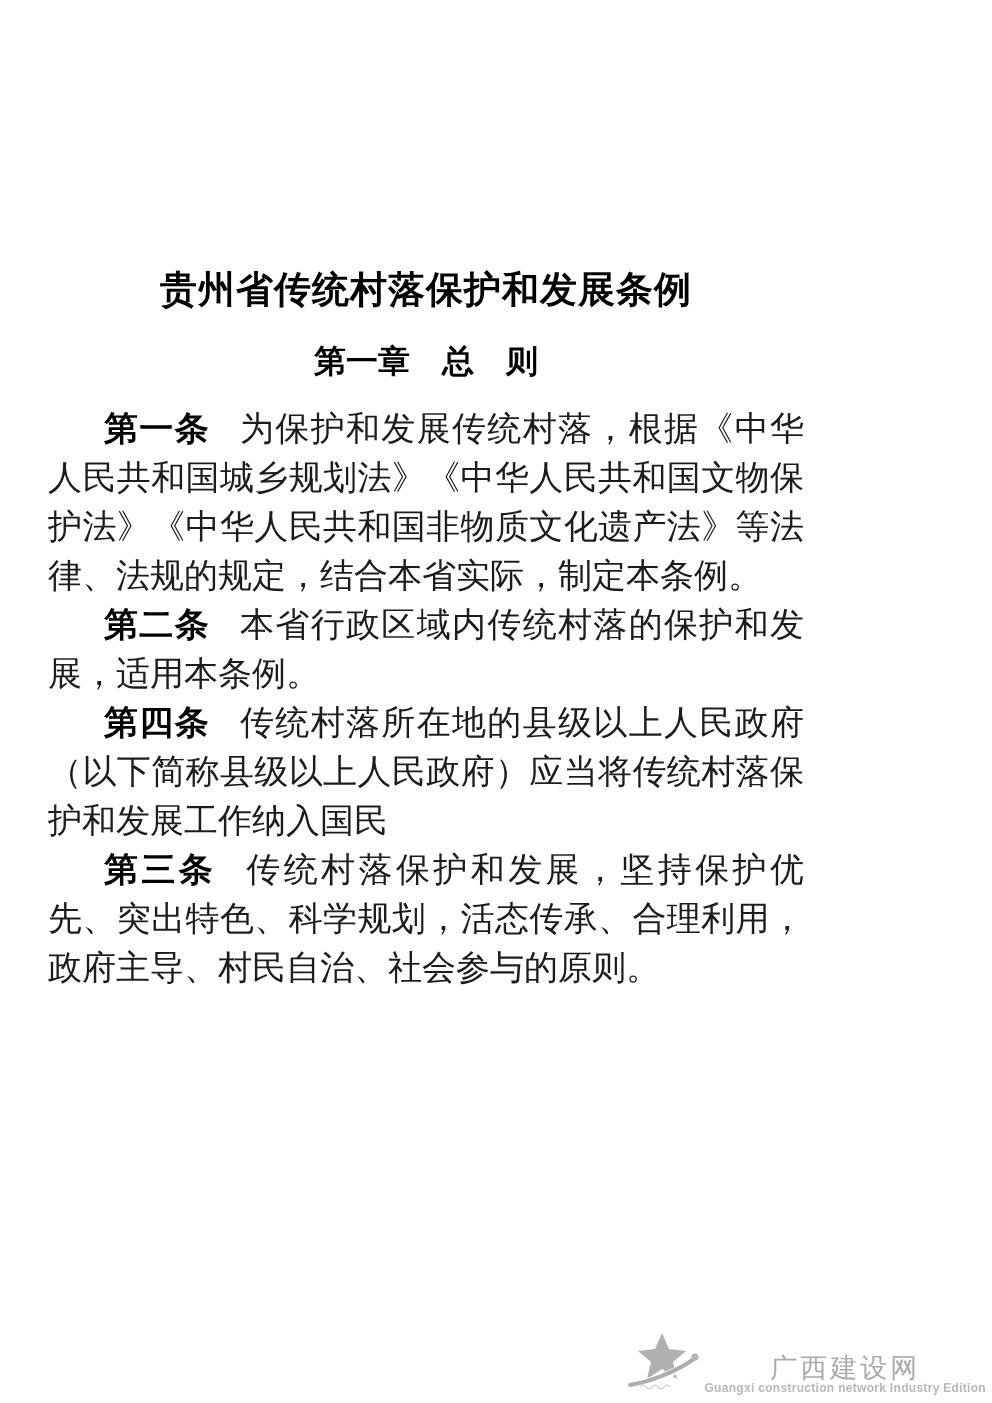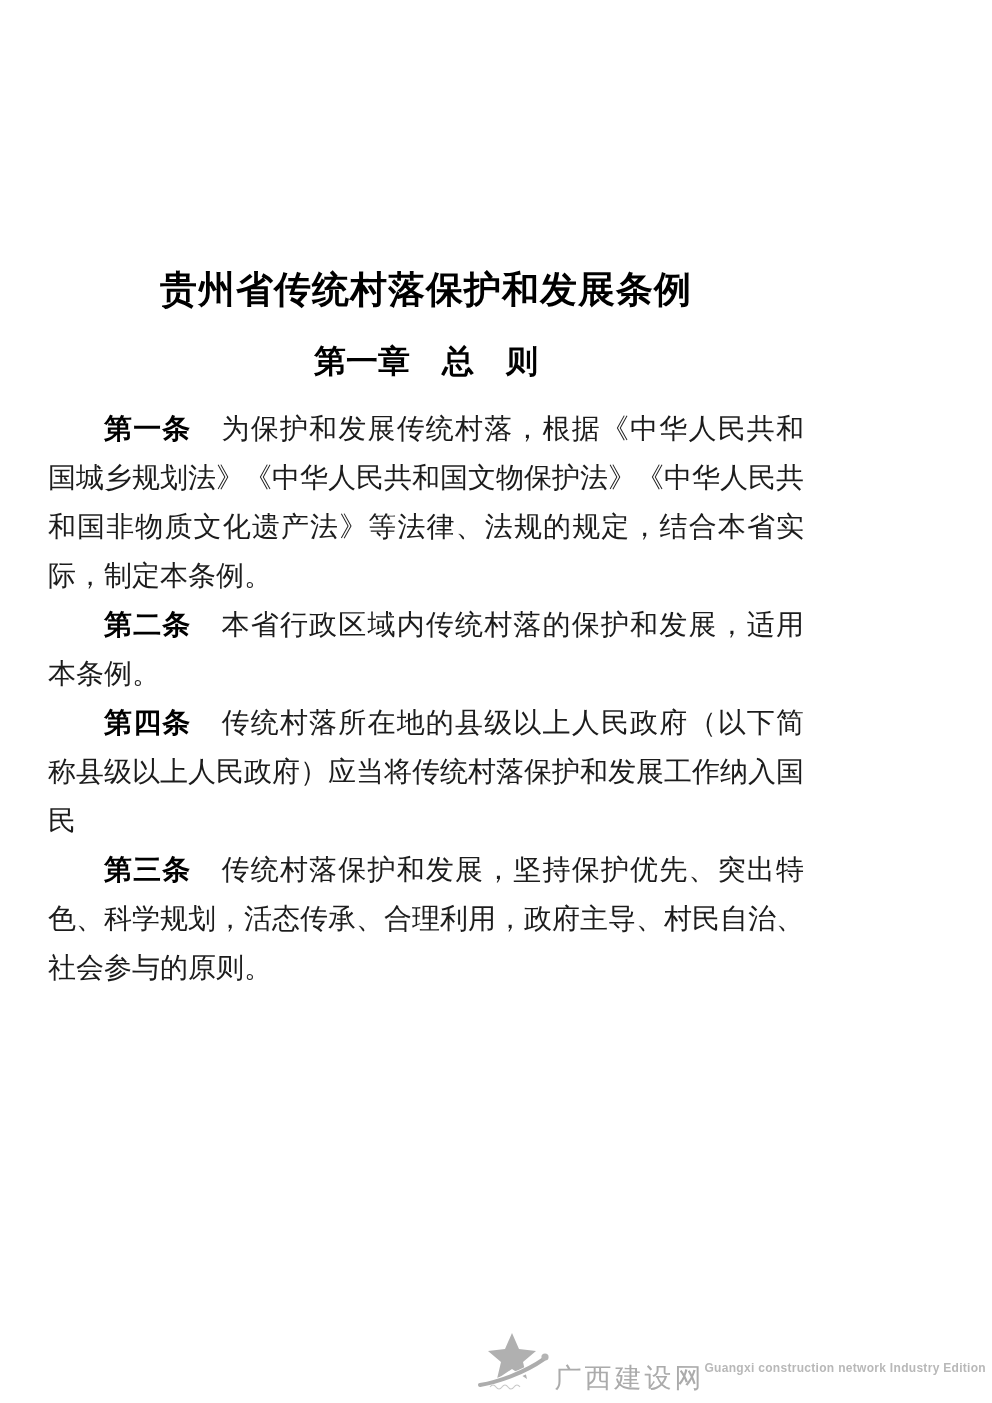--- a/index.html
+++ b/index.html
@@ -40,21 +40,21 @@
     font-family: "Liberation Sans", sans-serif;
     font-weight: 700;
     font-size: 32px;
     line-height: 42px;
     text-align: center;
     color: #000;
     margin: 28px 0 0 0;
   }
   .articles {
     margin-top: 22px;
-    font-size: 28px;
+    font-size: 34px;
     line-height: 49px;
     color: #1c1c1c;
     text-align: justify;
   }
   .articles p {
     margin: 0;
     text-indent: 56px;
   }
   .article-label {
     font-family: "Liberation Sans", sans-serif;
@@ -64,21 +64,21 @@
   }
   .article-label:empty { margin-right: 0; }
   .watermark {
     position: absolute;
     right: 6px;
     bottom: 8px;
     display: flex;
     align-items: flex-end;
   }
   .wm-logo { margin-right: 4px; }
-  .wm-textblock { display: flex; flex-direction: row; align-items: flex-start; padding-bottom: 2px; }
+  .wm-textblock { display: flex; flex-direction: column; align-items: center; padding-bottom: 2px; }
   .wm-cn {
     font-family: "Liberation Sans", sans-serif;
     font-size: 27px;
     line-height: 30px;
     color: #ababab;
     letter-spacing: 3px;
     white-space: nowrap;
   }
   .wm-en {
     font-family: "Liberation Sans", sans-serif;

